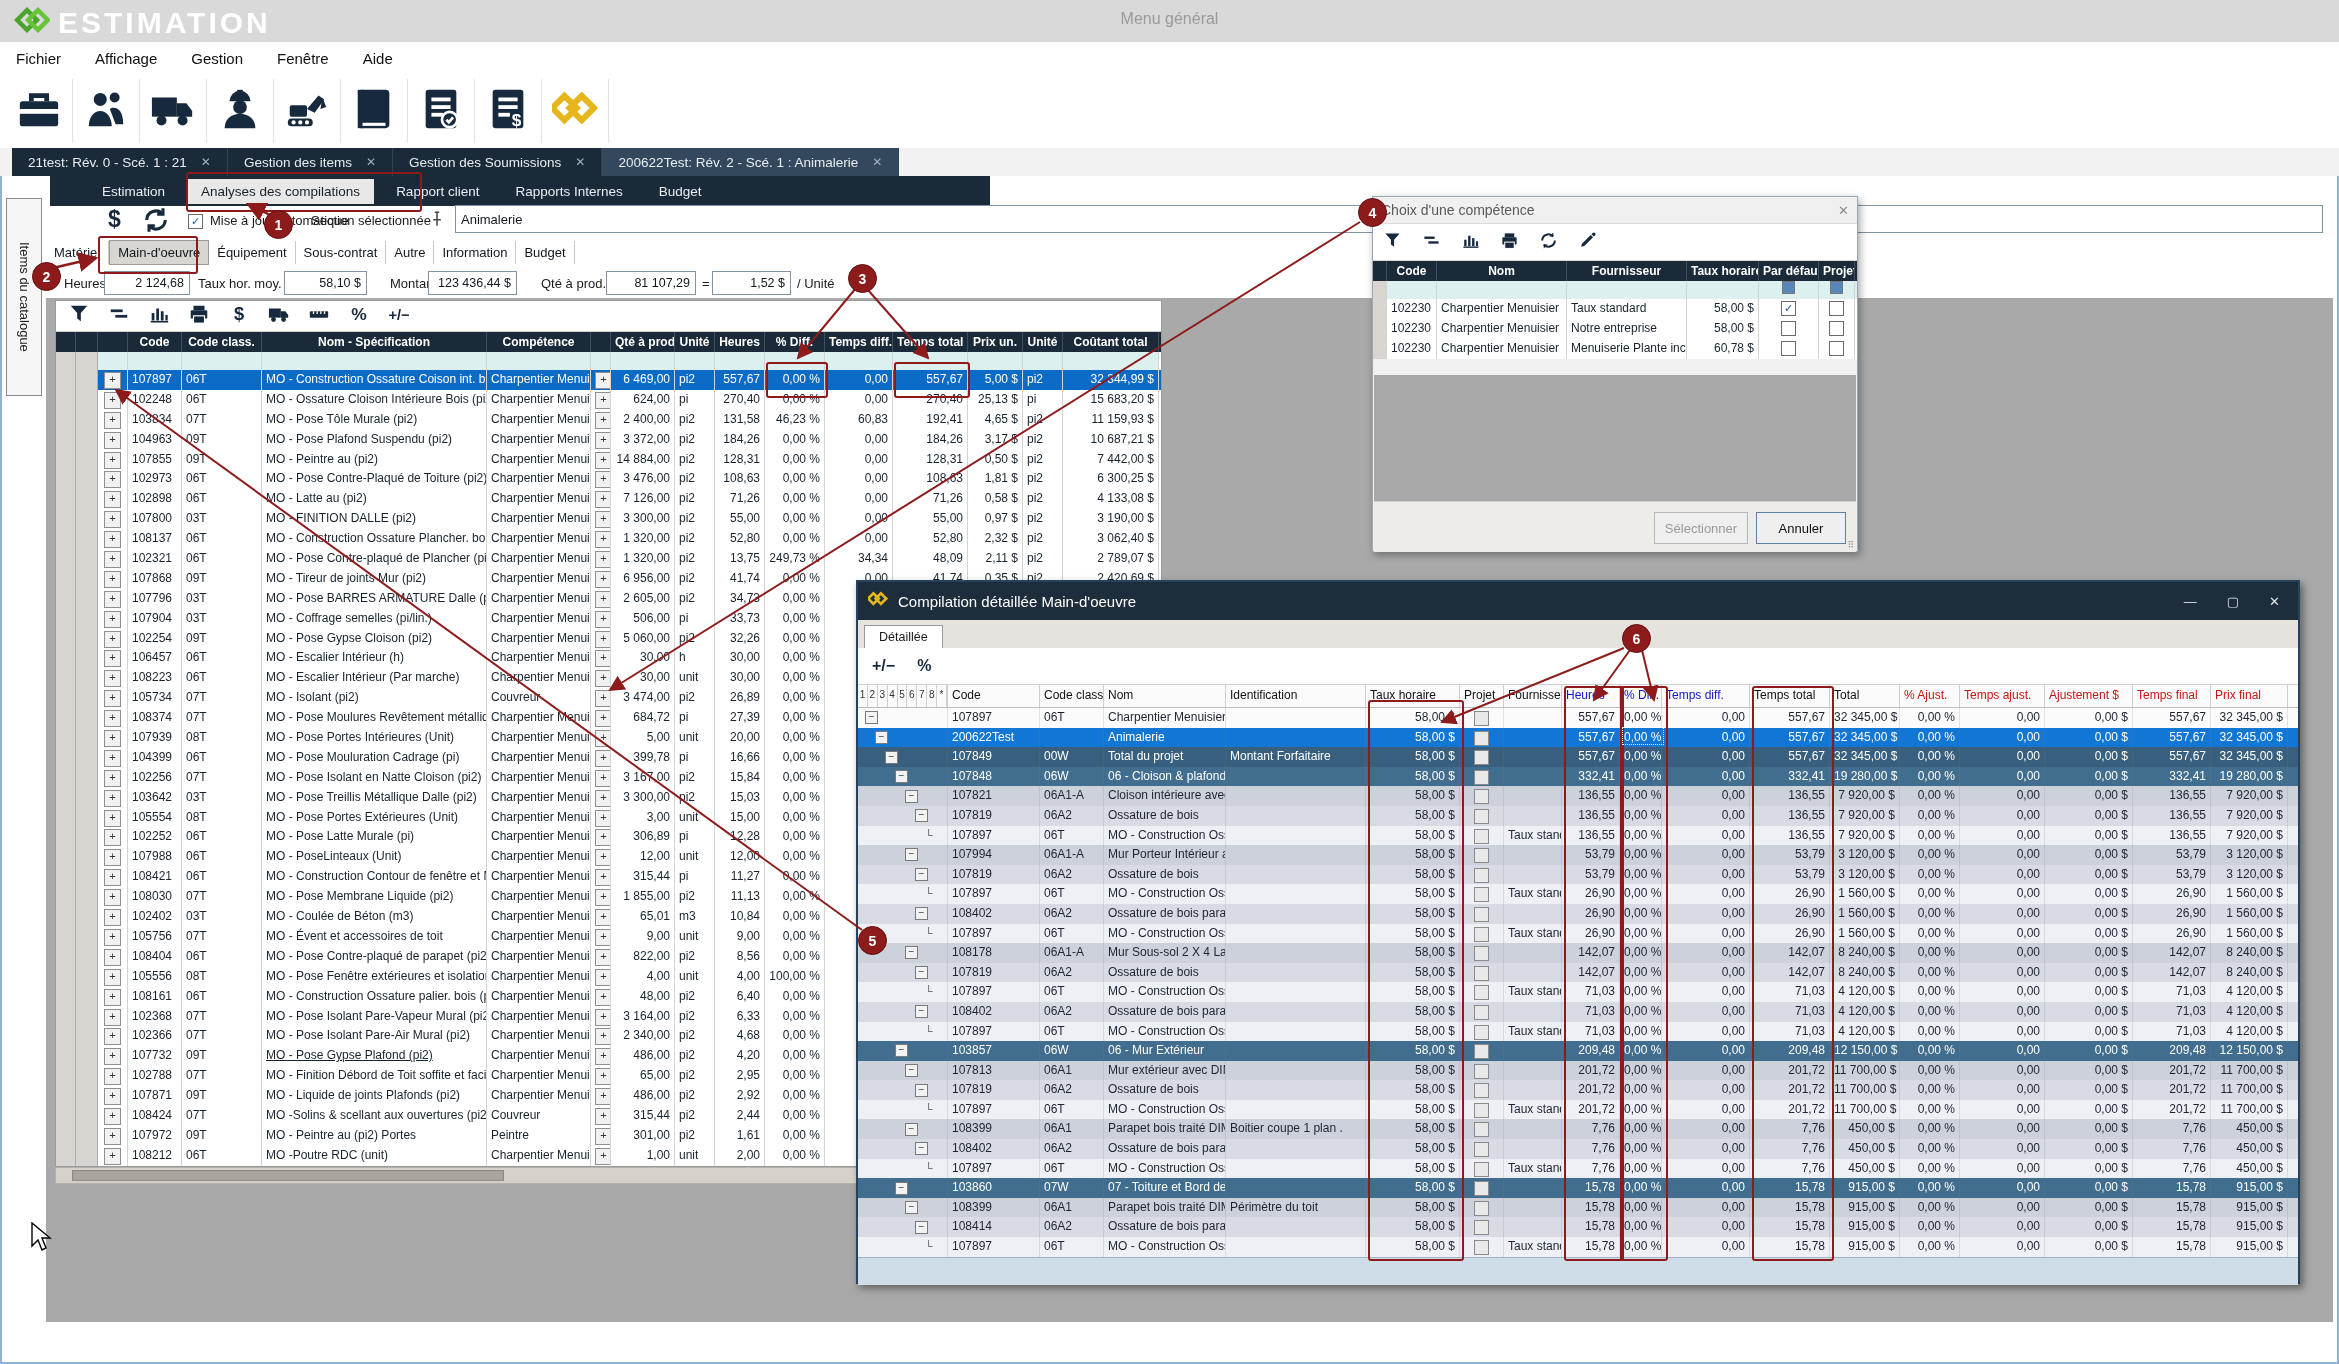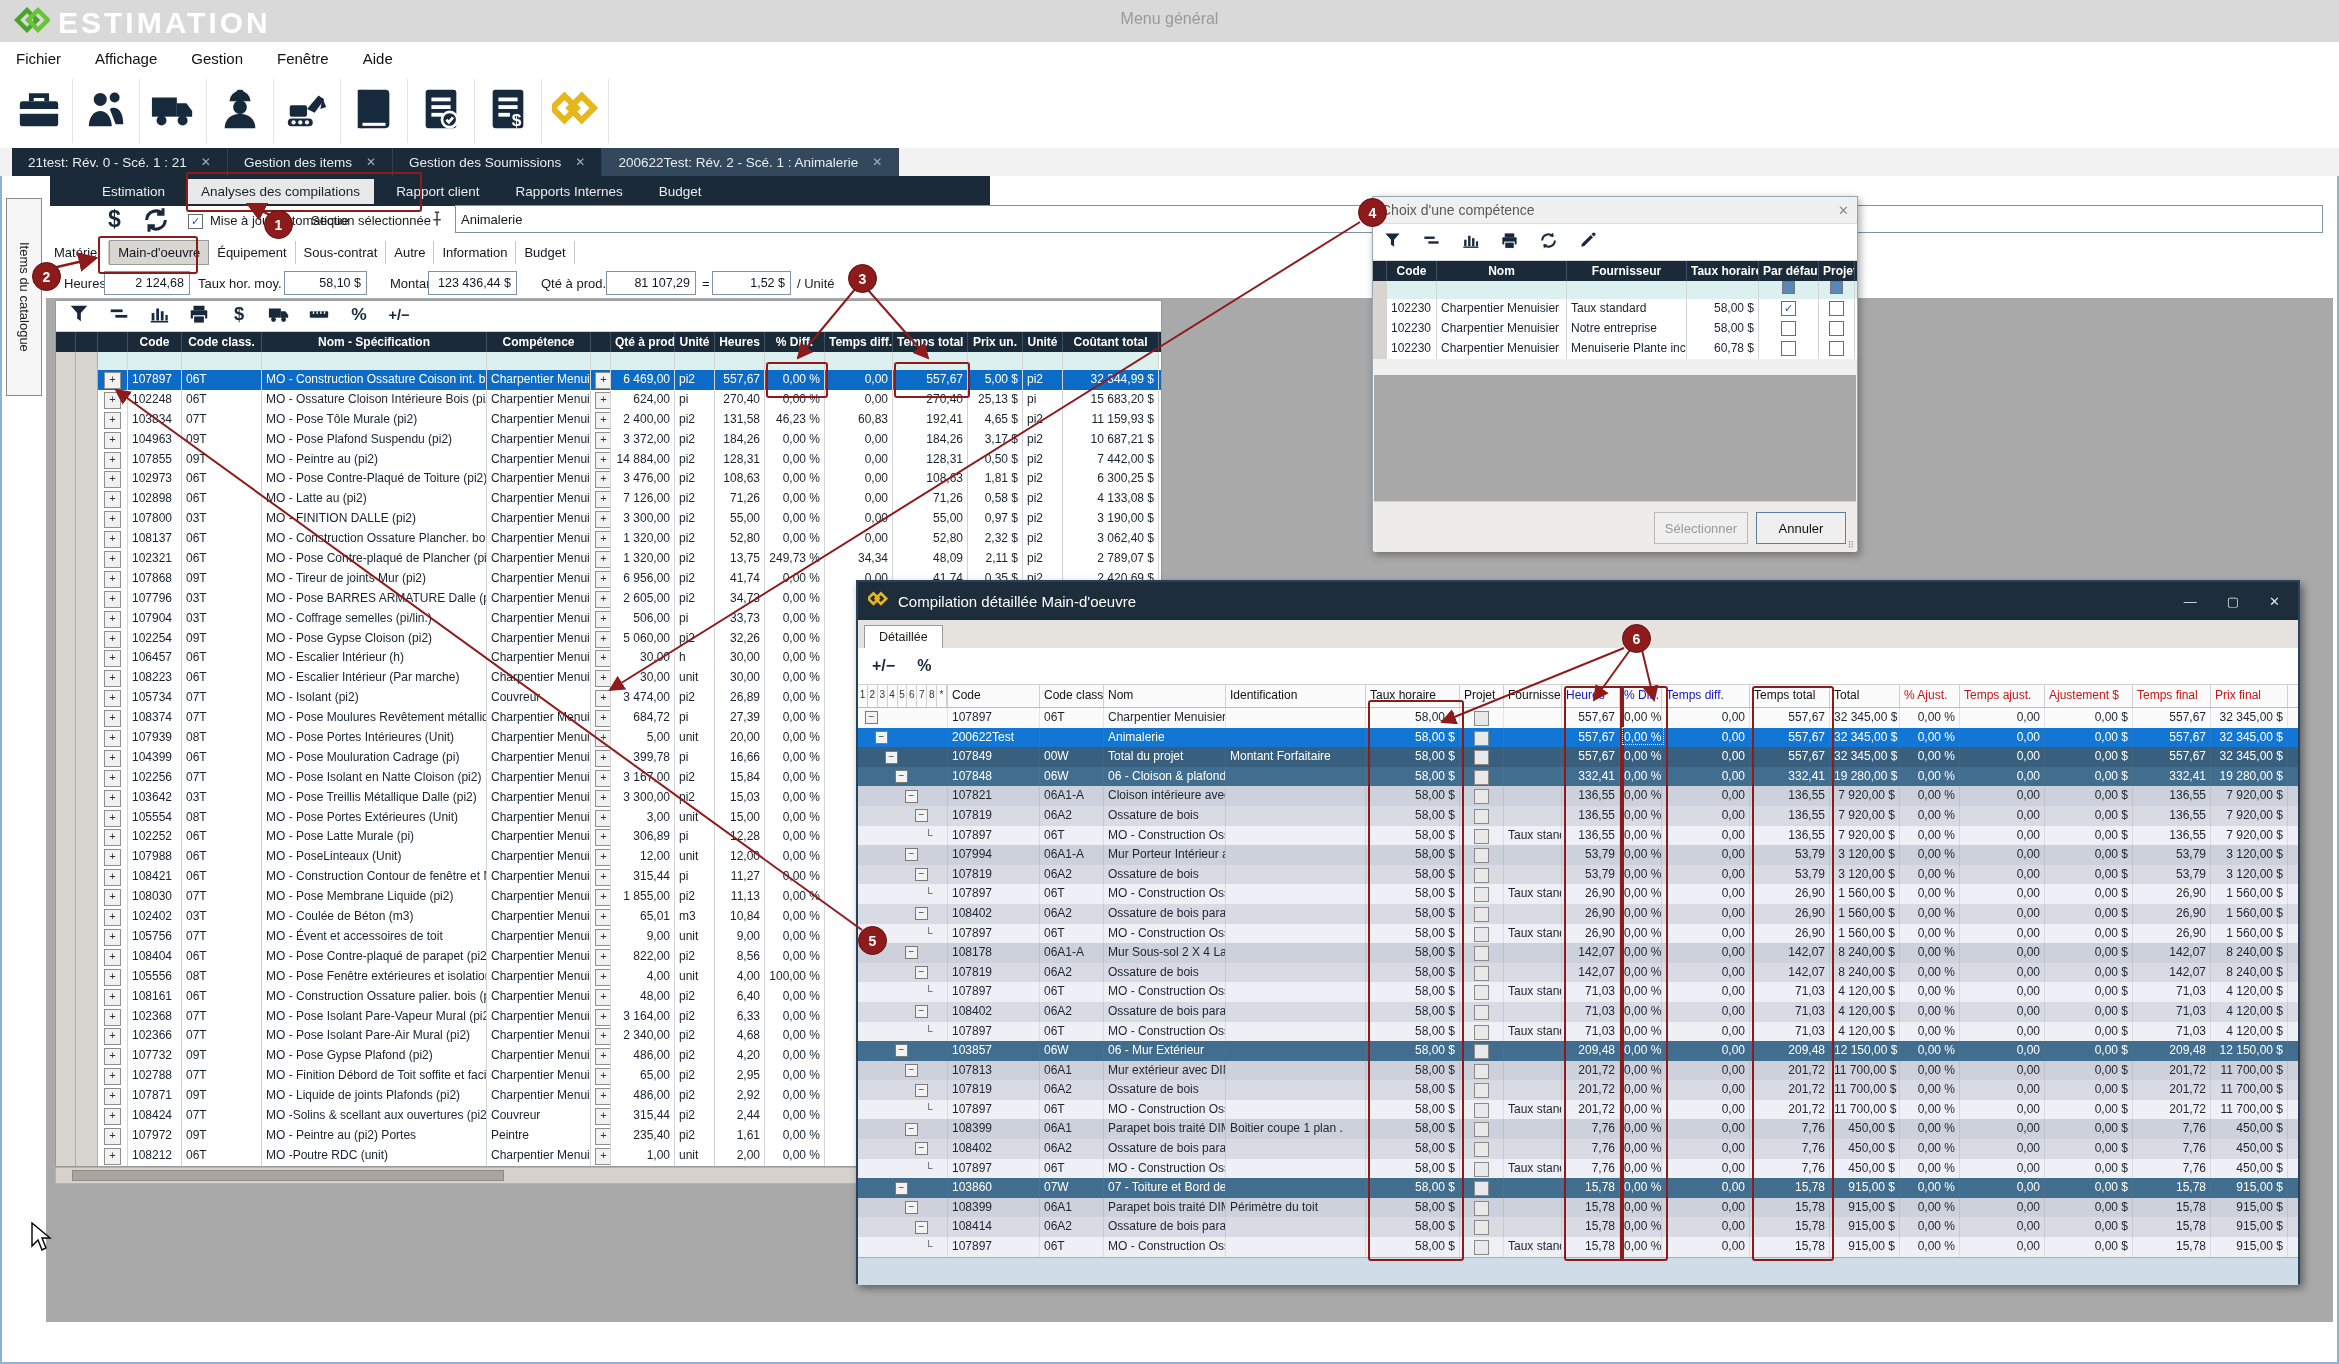--- a/index.html
+++ b/index.html
@@ -1144,21 +1144,21 @@
         <div class="gcell num" style="width:96px;"></div>
       </div>
       <div class="grow" style="height:19.9px;">
         <div class="gcell rowsel" style="width:20px;"></div>
         <div class="gcell rowsel" style="width:22px;"></div>
         <div class="gcell " style="width:30px;">
           <div class="plusbox">+</div>
         </div>
         <div class="gcell " style="width:54px;">107732</div>
         <div class="gcell " style="width:80px;">09T</div>
-        <div class="gcell " style="width:225px;">MO - Pose Gypse Plafond (pi2)</div>
+        <div class="gcell " style="width:225px;text-decoration:underline;">MO - Pose Gypse Plafond (pi2)</div>
         <div class="gcell " style="width:104px;">Charpentier Menuisier</div>
         <div class="gcell " style="width:20px;">
           <div class="plusbox">+</div>
         </div>
         <div class="gcell num" style="width:64px;">486,00</div>
         <div class="gcell " style="width:40px;">pi2</div>
         <div class="gcell num" style="width:50px;">4,20</div>
         <div class="gcell num" style="width:60px;">0,00 %</div>
         <div class="gcell num" style="width:68px;">0,00</div>
         <div class="gcell num" style="width:75px;">4,20</div>
@@ -1241,21 +1241,21 @@
         <div class="gcell " style="width:30px;">
           <div class="plusbox">+</div>
         </div>
         <div class="gcell " style="width:54px;">107972</div>
         <div class="gcell " style="width:80px;">09T</div>
         <div class="gcell " style="width:225px;">MO - Peintre au  (pi2) Portes</div>
         <div class="gcell " style="width:104px;">Peintre</div>
         <div class="gcell " style="width:20px;">
           <div class="plusbox">+</div>
         </div>
-        <div class="gcell num" style="width:64px;">235,40</div>
+        <div class="gcell num" style="width:64px;">301,00</div>
         <div class="gcell " style="width:40px;">pi2</div>
         <div class="gcell num" style="width:50px;">1,61</div>
         <div class="gcell num" style="width:60px;">0,00 %</div>
         <div class="gcell num" style="width:68px;">0,00</div>
         <div class="gcell num" style="width:75px;">1,61</div>
         <div class="gcell num" style="width:55px;"></div>
         <div class="gcell " style="width:40px;"></div>
         <div class="gcell num" style="width:96px;"></div>
       </div>
       <div class="grow" style="height:19.9px;">

